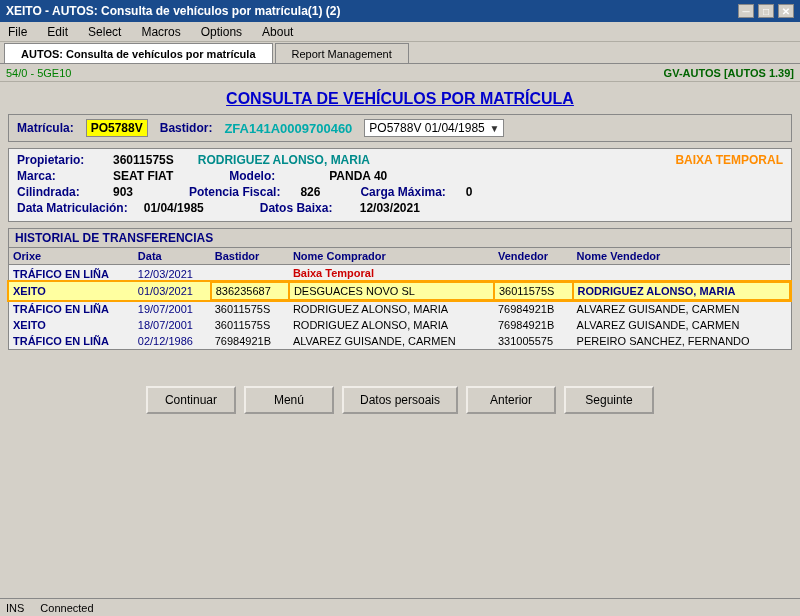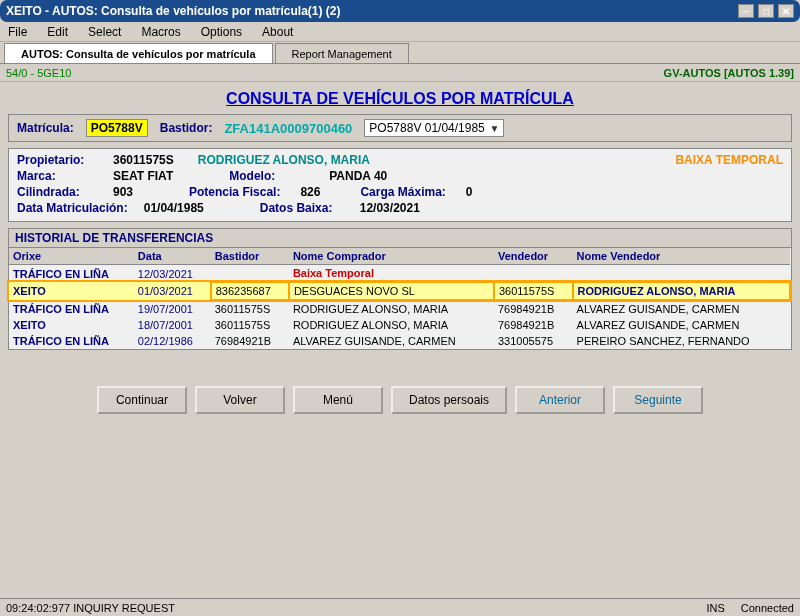--- a/index.html
+++ b/index.html
@@ -15,21 +15,20 @@
     .title-bar {
       background: #1a4b8c;
       color: white;
       height: 22px;
       display: flex;
       align-items: center;
       justify-content: space-between;
       padding: 0 6px;
       font-size: 12px;
       font-weight: bold;
-      border-radius: 7px;
     }
     .title-bar-buttons {
       display: flex;
       gap: 4px;
     }
     .title-bar-btn {
       width: 16px;
       height: 14px;
       background: #d4d0c8;
       border: 1px solid #888;
@@ -221,21 +220,21 @@
     .btn {
       background: #d4d0c8;
       border: 2px outset #f0ede8;
       padding: 4px 16px;
       font-size: 12px;
       cursor: pointer;
       min-width: 90px;
       height: 28px;
       color: #000;
     }
-    .btn:disabled { color: #0369a1; }
+    .btn:disabled { color: #000000; }
     .btn-disabled {
       background: #d4d0c8;
       color: #888;
       border: 2px outset #f0ede8;
       padding: 4px 16px;
       font-size: 12px;
       min-width: 90px;
       height: 28px;
     }
     
@@ -389,26 +388,24 @@
             <td>PEREIRO SANCHEZ, FERNANDO</td>
           </tr>
         </tbody>
     </table>
   </div>
 
 </div>
 
 <div class="button-bar">
   <button class="btn">Continuar</button>
-  <button class="btn">Volver</button>
   <button class="btn">Menú</button>
   <button class="btn">Datos persoais</button>
   <button class="btn btn-disabled" disabled="">Anterior</button>
   <button class="btn btn-disabled" disabled="">Seguinte</button>
 </div>
 
 <div class="status-bottom">
-  <span>09:24:02:977  INQUIRY REQUEST</span>
   <div class="status-right">
     <span>INS</span>
     <span>Connected</span>
   </div>
 </div>
 
 </body></html>

